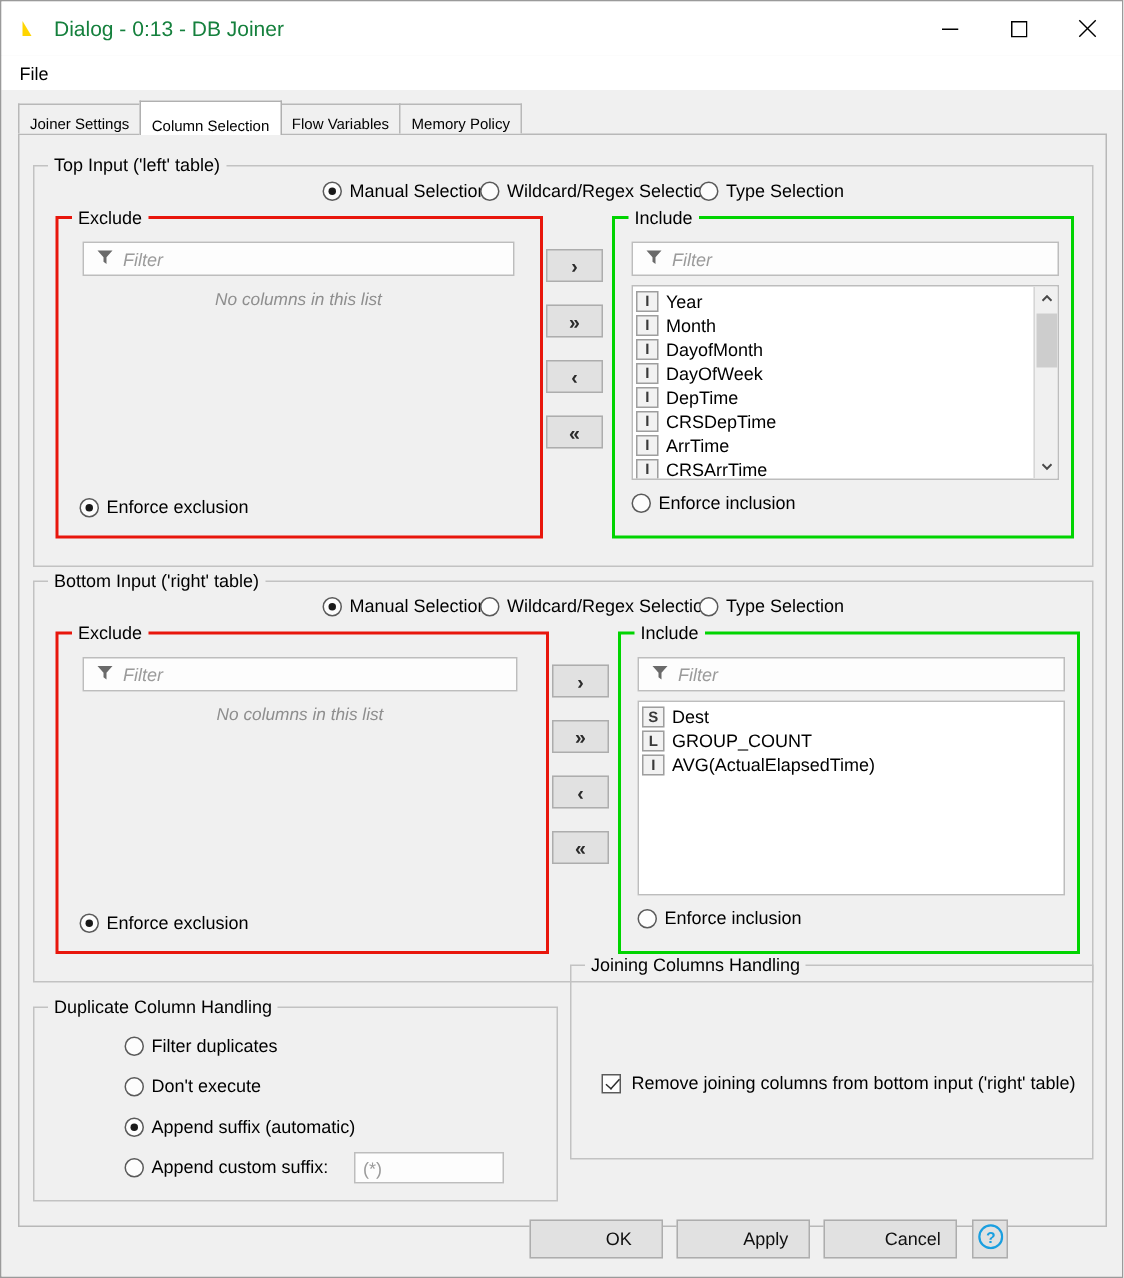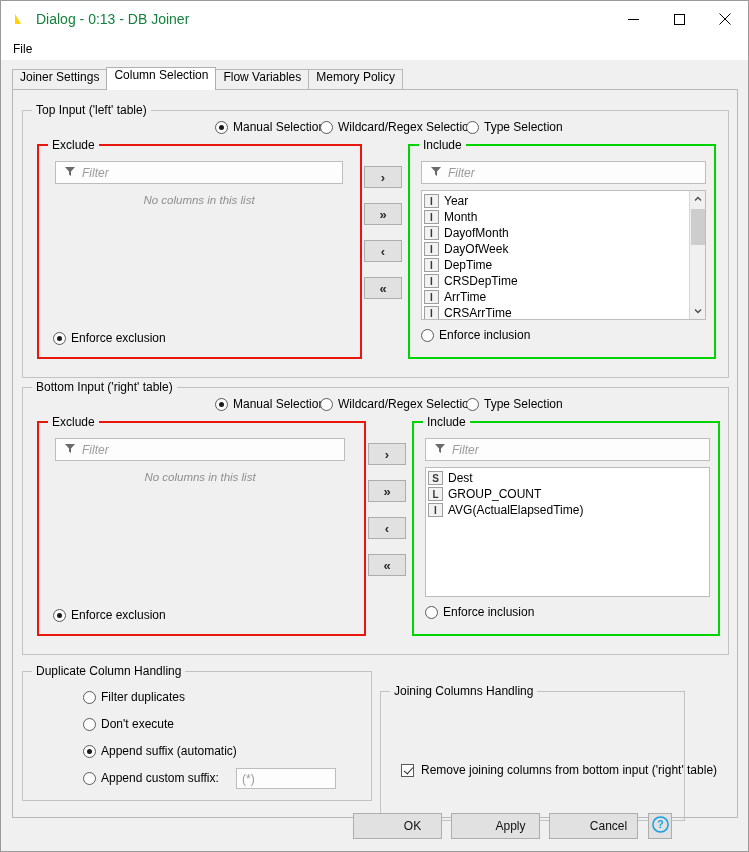--- a/index.html
+++ b/index.html
@@ -50,22 +50,22 @@
     background: #f0f0f0;
   }
 
   
   .tabstrip {
     position: absolute; left: 11px; top: 7px; width: 726px; height: 22px;
     display: flex; align-items: flex-end;
   }
   .tab {
     height: 20px; padding: 0 7px;
-    display: flex; align-items: flex-start;
-    font-size: 12px;
+    display: flex; align-items: flex-end;
+    font-size: 10px;
     background: #f0f0f0;
     border: 1px solid #b8b8b8;
     border-bottom: none;
     margin-right: -1px;
     position: relative; z-index: 1;
   }
   .tab.active {
     background: #ffffff;
     height: 23px;
     z-index: 3;
@@ -474,21 +474,21 @@
         </div>
         <div class="radio-row" style="position:absolute; left:60px; top:99px;">
           <span class="radio"></span>
           <span class="radio-label">Append custom suffix:</span>
         </div>
         <div class="textinput" style="left:213px; top:96px; width:100px;">
           <span class="ti-ph">(*)</span>
         </div>
       </div>
 
-      <div class="group" style="left:367px; top:601px; width:305px; height:130px;padding-left:14px;">
+      <div class="group" style="left:367px; top:553px; width:349px; height:130px;padding-left:14px;">
         <span class="group-title">Joining Columns Handling</span>
 
         <div class="radio-row" style="position:absolute; left:20px; top:71px;">
           <span class="checkbox checked"></span>
           <span class="cb-label">Remove joining columns from bottom input ('right' table)</span>
         </div>
       </div>
 
     </div>
 

